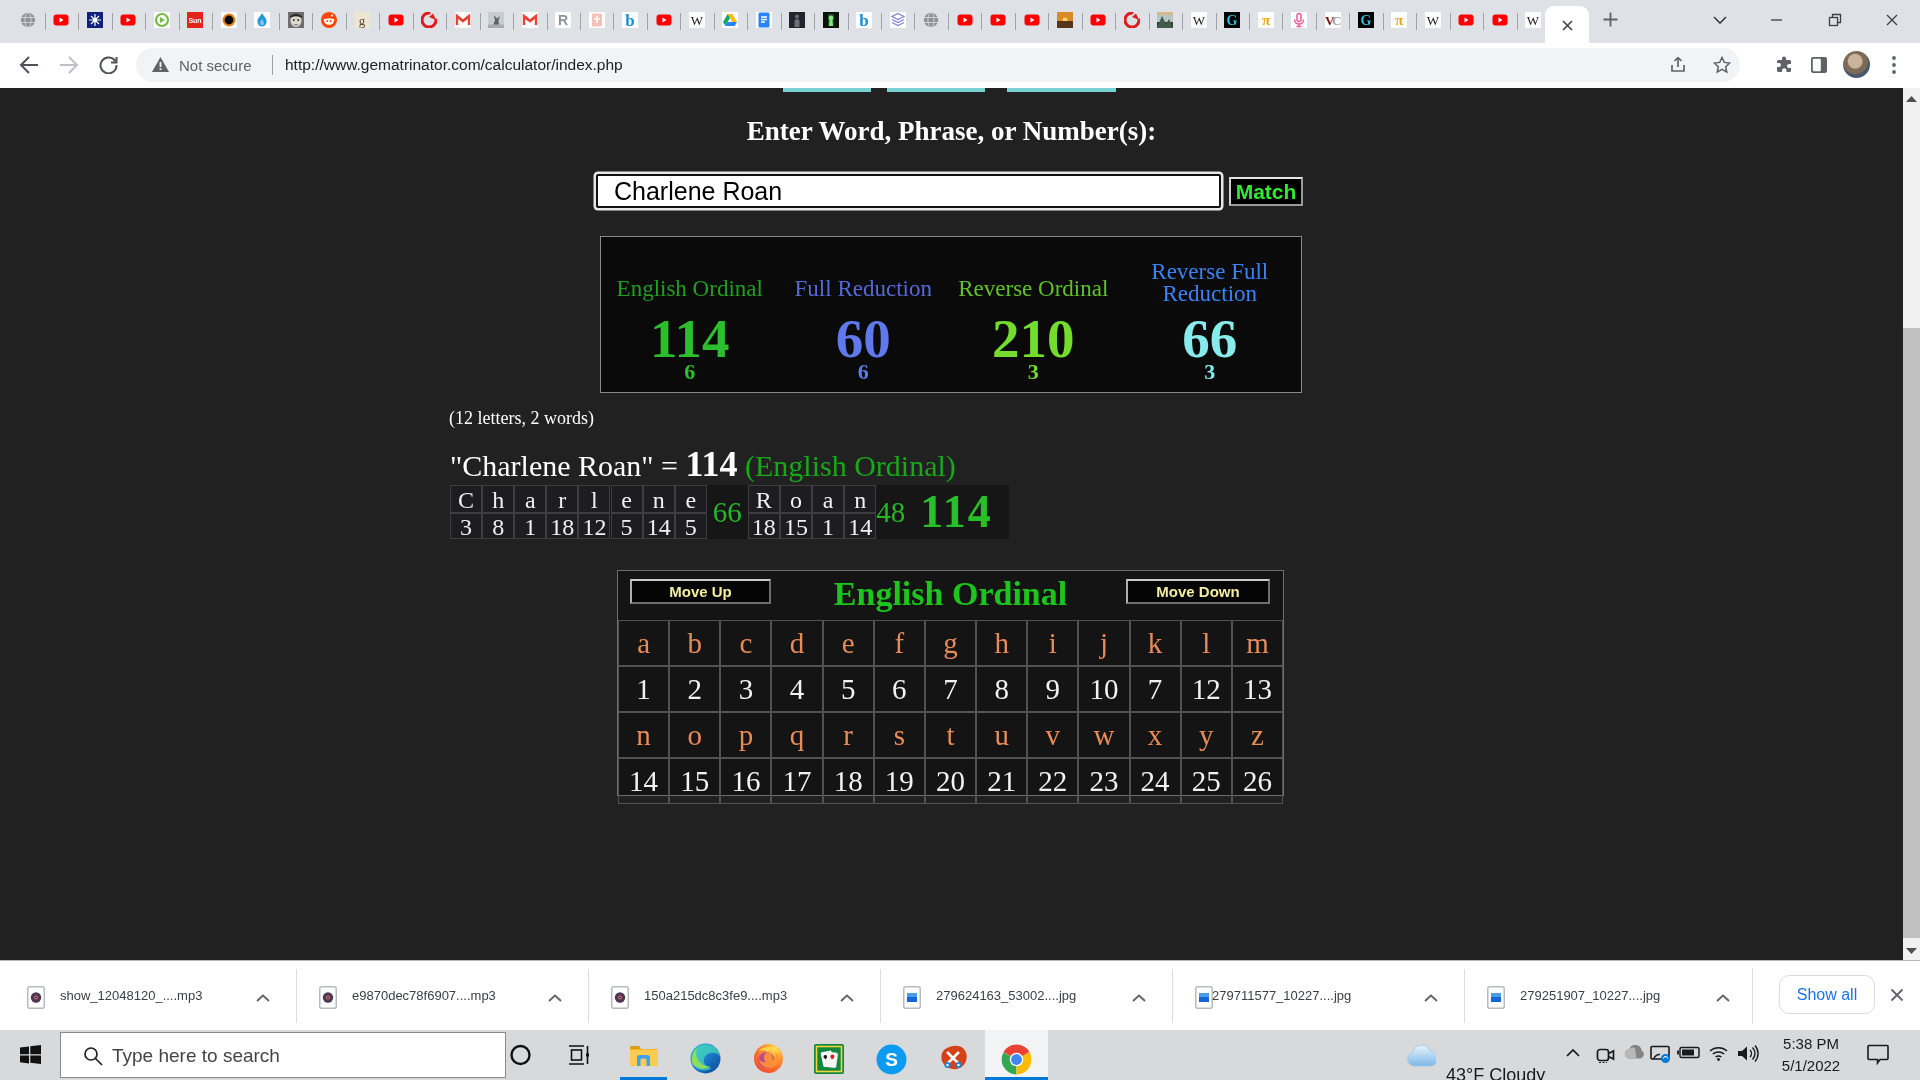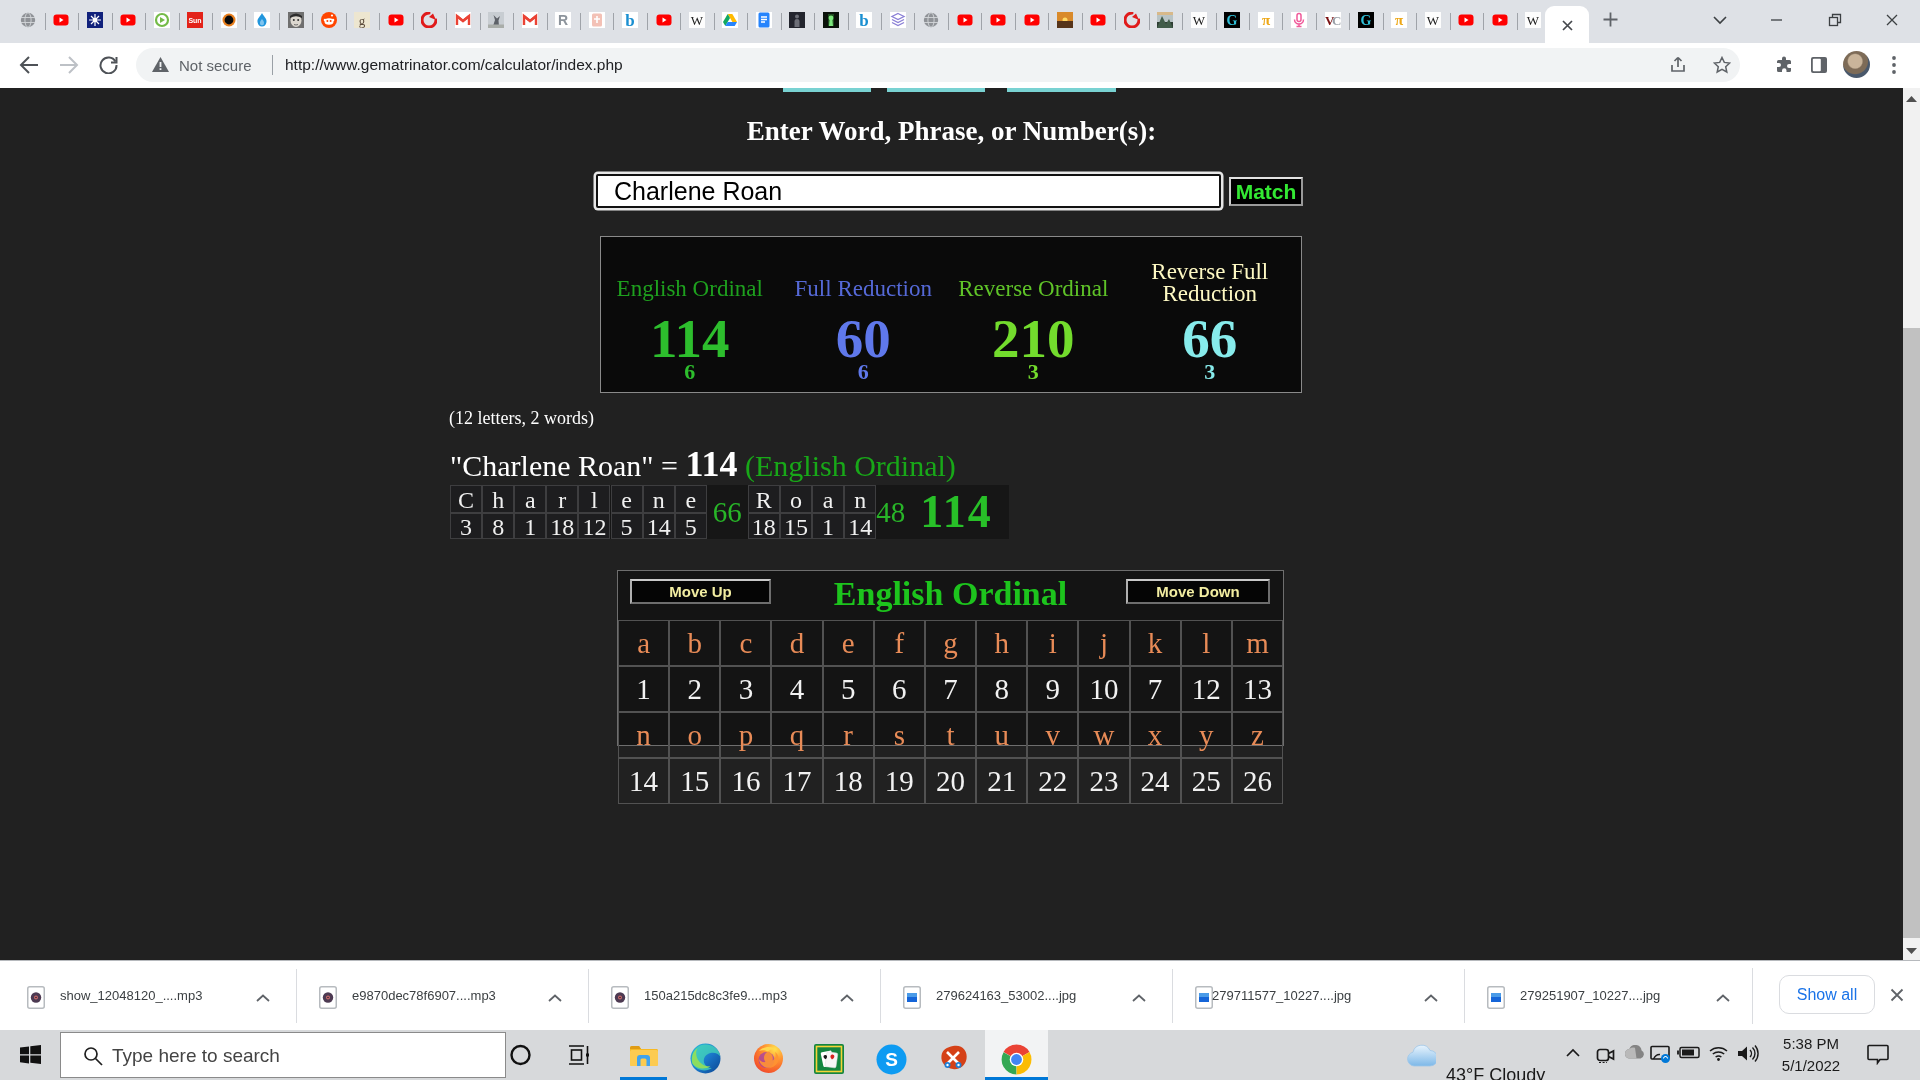--- a/index.html
+++ b/index.html
@@ -35,21 +35,21 @@
 #letters{position:absolute;left:449px;top:320px;color:#fff;font-size:18px}
 #equation{position:absolute;left:450px;top:355px;color:#fff;font-size:30px}
 #equation b{font-size:36px}
 #equation .grn{color:#18a818}
 #breaktab{position:absolute;left:450px;top:397px;width:559px;height:54px;background:#161616}
 .bk{position:absolute;text-align:center;color:#f0f0f0}
 .bk.l{top:0;height:28px;font-size:24px;line-height:29px;background:#1d1d1f;border:1px solid #3e3e40}
 .bk.n{top:28px;height:26px;font-size:24px;line-height:26px;background:#1d1d1f;border:1px solid #3e3e40}
 .bk.s{top:0;height:54px;color:#28b528;font-size:29px;line-height:54px}
 .bk.t{top:0;height:54px;color:#28c028;font-size:46px;font-weight:bold;line-height:54px;letter-spacing:2px}
-#cipher{position:absolute;left:617px;top:482px;width:667px;height:176px;background:#141414;border:1px solid #6e6e6e}
+#cipher{position:absolute;left:617px;top:482px;width:667px;height:226px;background:#141414;border:1px solid #6e6e6e}
 #cipher .hdr{position:absolute;left:0;top:0;width:100%;height:49px}
 #cipher .title{position:absolute;width:100%;text-align:center;top:4px;font-size:34px;font-weight:bold;color:#1dc41d}
 .mvbtn{position:absolute;top:8px;width:141px;height:25px;background:#050505;border:2px solid;border-color:#c9c9c9 #6e6e6e #6e6e6e #b0b0b0;color:#f2eda1;font-family:"Liberation Sans",sans-serif;font-weight:bold;font-size:15px;text-align:center;line-height:21px}
 #grid{position:absolute;left:0;top:49px;width:665px;height:180px;display:grid;grid-template-columns:repeat(13,1fr);grid-template-rows:repeat(4,1fr)}
 #grid div{border:0.5px solid #525252;text-align:center;font-size:29px;line-height:44px}
 .cl{color:#e88b57}
 .cn{color:#f2f2f2}
 #footer{position:absolute;left:0;top:799px;width:1903px;height:73px;background:linear-gradient(180deg,#050505 0%,#3d3d3d 40%,#3d3d3d 52%,#060606 92%,#000 100%)}
 #footer .fx{position:absolute;top:17px;font-size:23px;color:#eee}
 #footer a{color:#8fd9d9;text-decoration:underline}
@@ -424,21 +424,21 @@
           <div class="rlab" style="color:#5569d7">Full Reduction</div>
           <div class="rnum" style="color:#5f78eb">60</div>
           <div class="rsm" style="color:#5f78eb">6</div>
         </div>
     <div class="rcol" style="width:171px">
           <div class="rlab" style="color:#5fc328">Reverse Ordinal</div>
           <div class="rnum" style="color:#73dc2d">210</div>
           <div class="rsm" style="color:#73dc2d">3</div>
         </div>
     <div class="rcol" style="width:183px">
-          <div class="rlab two" style="color:#fef9c3">Reverse Full<br>Reduction</div>
+          <div class="rlab two" style="color:#3b82f6">Reverse Full<br>Reduction</div>
           <div class="rnum" style="color:#87ebeb">66</div>
           <div class="rsm" style="color:#87ebeb">3</div>
         </div>
   </div>
   <div id="letters">(12 letters, 2 words)</div>
   <div id="equation">"Charlene Roan" = <b>114</b> <span class="grn">(English Ordinal)</span></div>
   <div id="breaktab">
 <div class="bk l" style="left:0.0px;width:32.1px">C</div>
         <div class="bk n" style="left:0.0px;width:32.1px">3</div>
 <div class="bk l" style="left:32.1px;width:32.1px">h</div>

